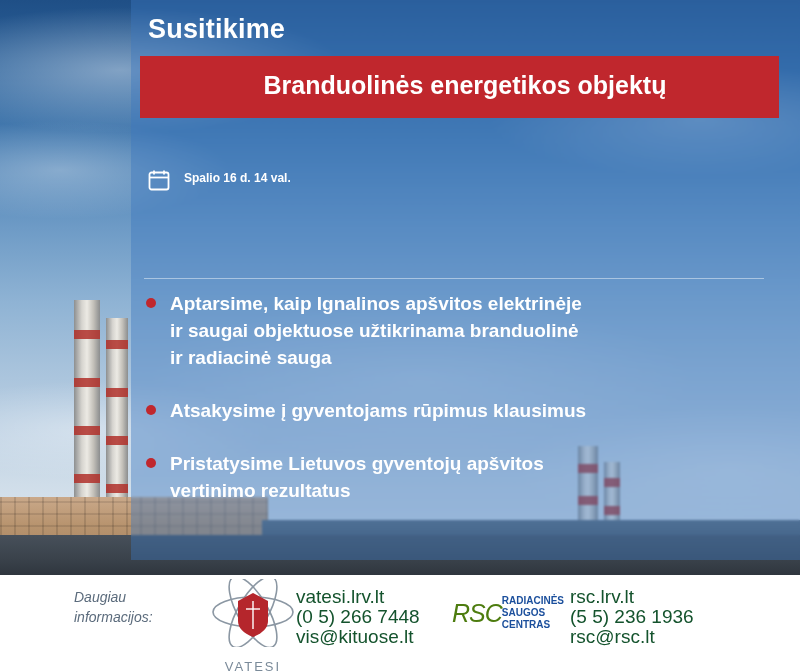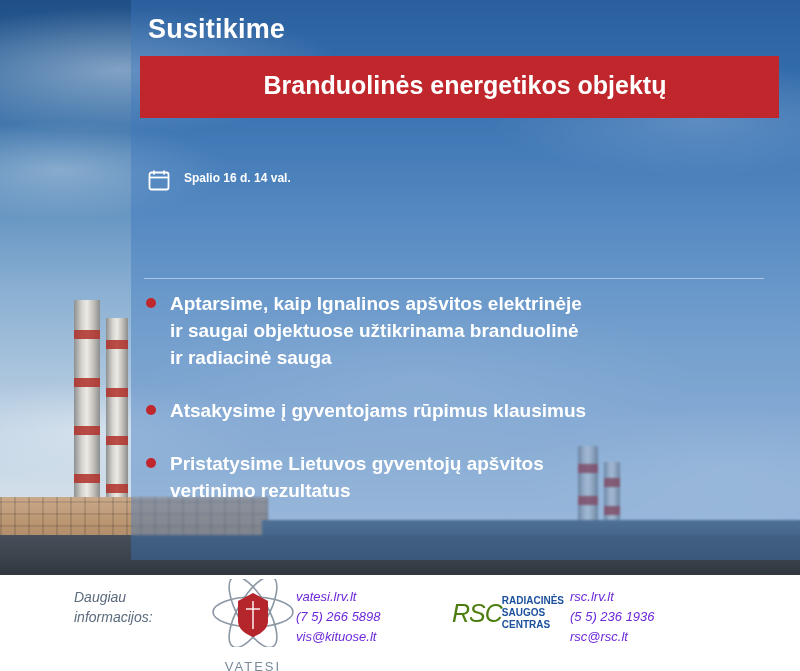--- a/index.html
+++ b/index.html
@@ -227,23 +227,22 @@
   }
   .vatesi-logo {
     position: absolute;
     left: 208px;
     top: 4px;
     width: 90px;
     height: 88px;
   }
   .contact-col {
     position: absolute;
-    color: #6d28d9;
-    font-size: 13px;
-    font-style: italic;
+    color: #14532d;
+    font-size: 19px;
     line-height: 20px;
   }
   #vatesi-contacts { left: 296px; top: 12px; }
   #rsc-contacts { left: 570px; top: 12px; }
   .rsc-logo {
     position: absolute;
     left: 452px;
     top: 20px;
     display: flex;
     align-items: center;
@@ -378,21 +377,21 @@
         </g>
         <path d="M45 14 L60 22 L60 42 Q60 52 45 58 Q30 52 30 42 L30 22 Z" fill="#b5262c"></path>
         <path d="M45 22 L45 50" stroke="#ffffff" stroke-width="1.4"></path>
         <path d="M38 30 L52 30" stroke="#ffffff" stroke-width="1.4"></path>
       </svg>
       <div class="vatesi-word">VATESI</div>
     </div>
 
     <div class="contact-col" id="vatesi-contacts">
       <div>vatesi.lrv.lt</div>
-      <div>(7 5) 266 5898</div>
+      <div>(0 5) 266 7448</div>
       <div>vis@kituose.lt</div>
     </div>
 
     <div class="rsc-logo">
       <span class="rsc-mark">RSC</span>
       <span class="rsc-words">
         <div>Radiacinės</div>
         <div>Saugos</div>
         <div>Centras</div>
       </span>

